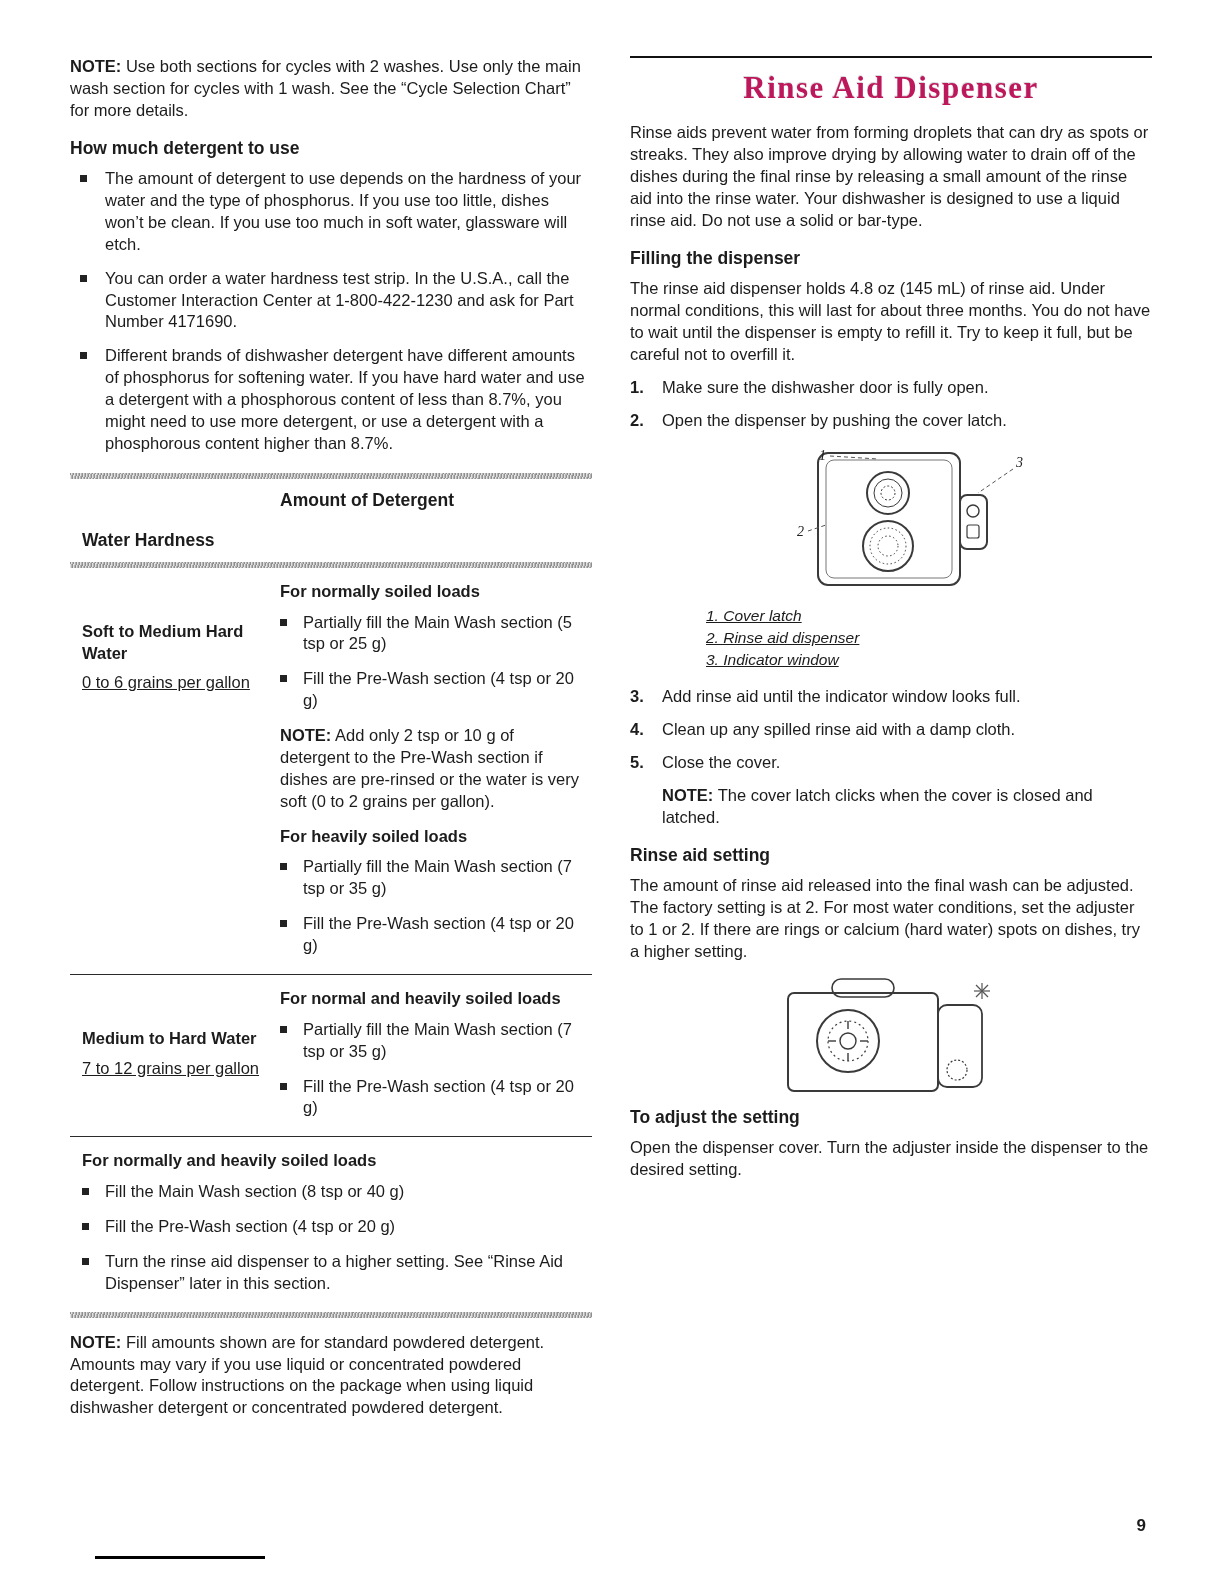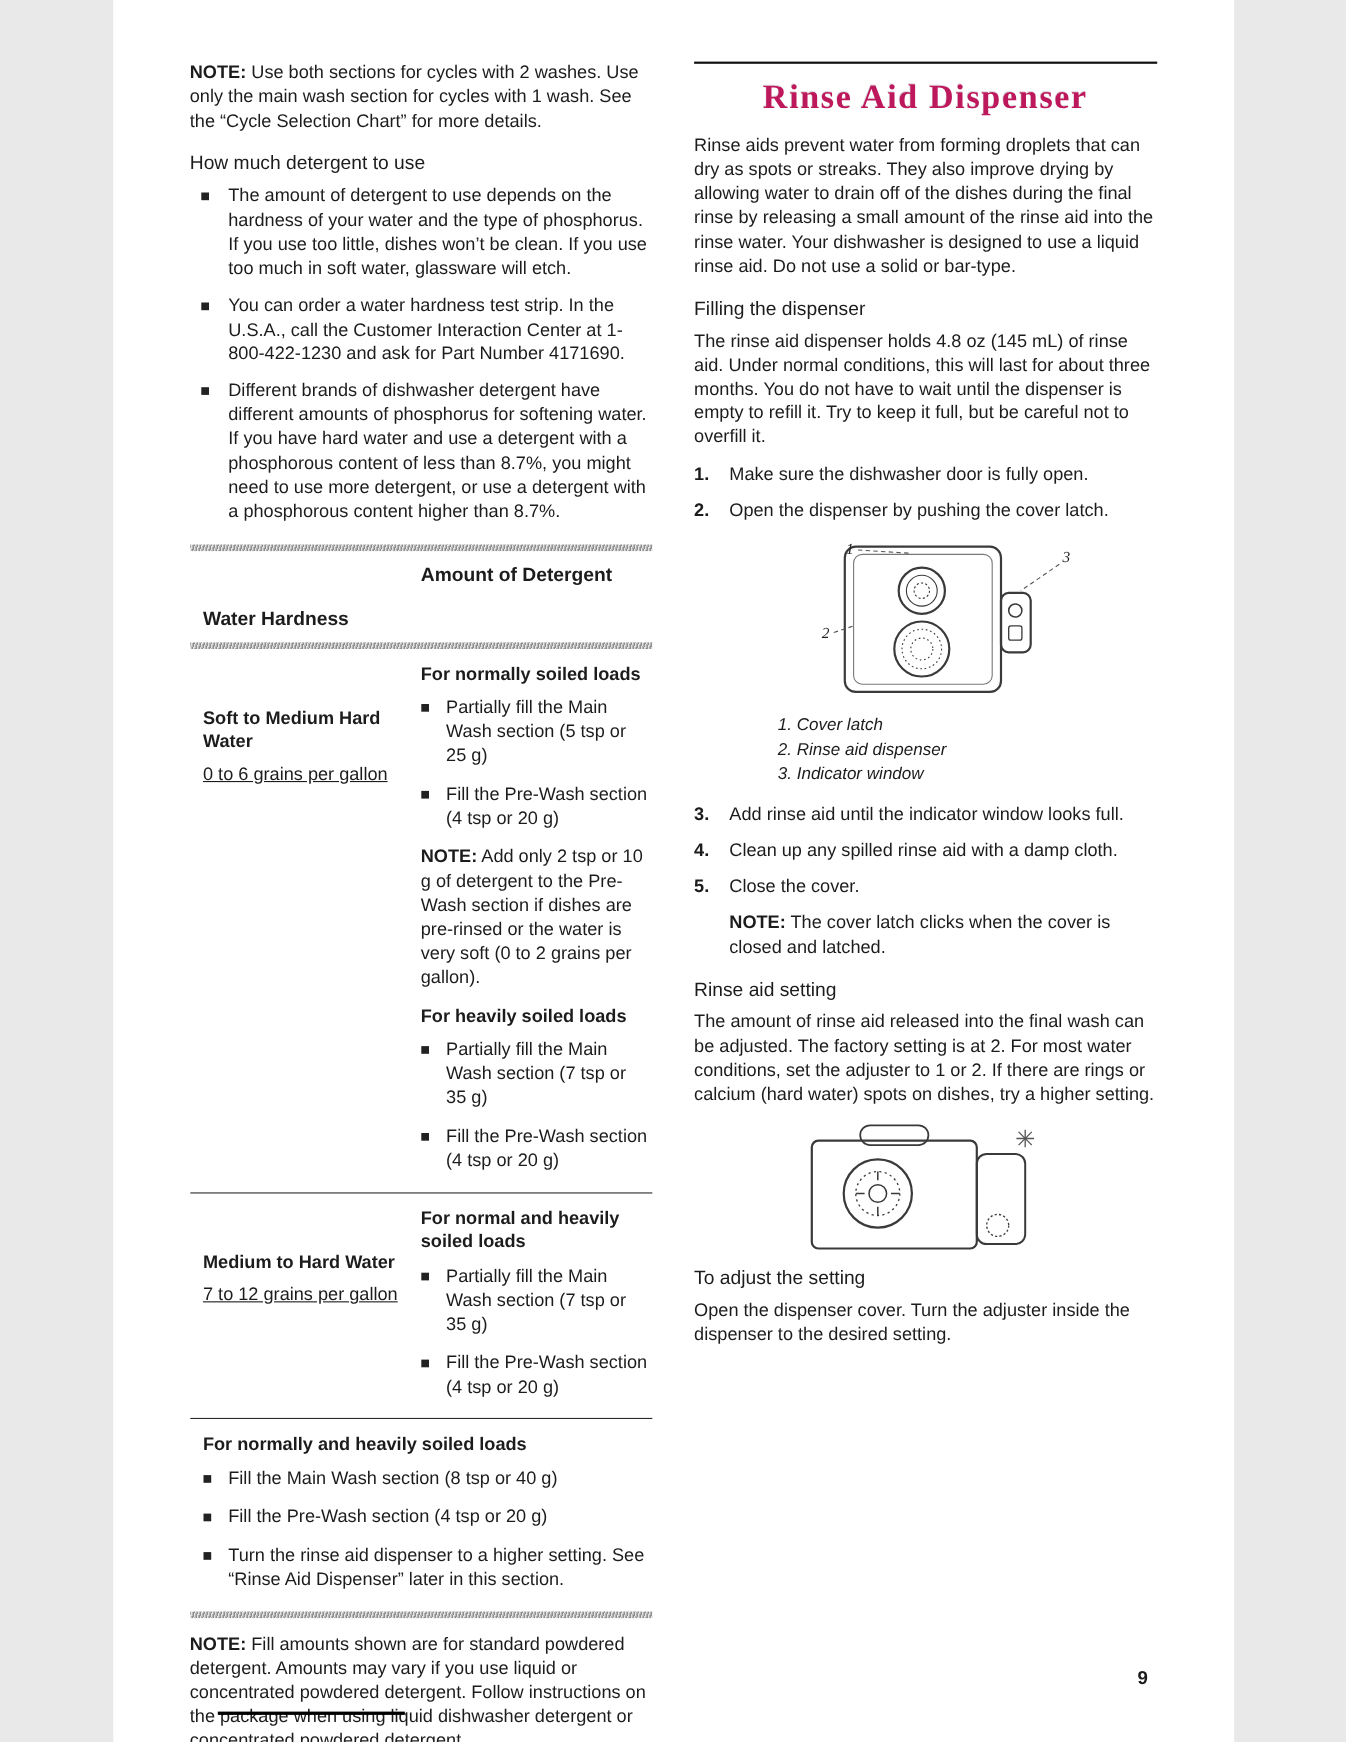--- a/index.html
+++ b/index.html
@@ -1,31 +1,31 @@
 <!DOCTYPE html>
 <html><head>
 <meta charset="utf-8">
 <style>
   * { box-sizing: border-box; margin: 0; padding: 0; }
   html, body { background: #e9e9e9; }
   .page {
     position: relative;
-    width: 1019px; height: 1584px;
+    width: 1224px; height: 1584px;
     margin: 0 auto;
     background: #ffffff;
     font-family: "Liberation Sans", sans-serif;
     color: #1c1c1c;
     overflow: hidden;
   }
   .cols { display: flex; padding: 56px 70px 0 70px; gap: 38px; }
   .col { width: 522px; }
 
   .body { font-size: 16.5px; line-height: 1.33; margin-bottom: 12px; }
   .bold { font-weight: bold; }
-  h3.subhead { font-size: 17.5px; font-weight: normal; margin: 16px 0 9px; }
+  h3.subhead { font-size: 17.5px; font-weight: bold; margin: 16px 0 9px; }
 
   .bullet { display: flex; margin: 0 0 12px; padding-left: 10px; }
   .bullet .sq {
     flex: 0 0 auto; width: 7px; height: 7px; background: #222;
     margin: 7px 18px 0 0;
   }
   .bullet .btxt { flex: 1; font-size: 16.5px; line-height: 1.33; }
 
   
   .tbl { margin-top: 18px; }
@@ -54,21 +54,21 @@
     color: #be185d; letter-spacing: 1.5px;
     text-align: center; margin: 4px 0 16px;
     text-shadow: 0.6px 0.6px 0 #fff, -0.6px -0.6px 0 #d9d9d9;
   }
   .step { display: flex; margin-bottom: 11px; }
   .step-num { flex: 0 0 32px; font-weight: bold; font-size: 16.5px; line-height: 1.33; }
   .step-text { flex: 1; font-size: 16.5px; line-height: 1.33; }
   .note-indent { margin-left: 32px; }
   .figure { text-align: center; margin: 6px 0 10px; }
   .figure svg { display: block; margin: 0 auto; }
-  .fig-caps { margin: 2px 0 16px 76px; }
+  .fig-caps { margin: 2px 0 16px 76px; text-decoration: underline; }
   .fig-caps div { font-style: italic; font-size: 15.5px; line-height: 1.4; }
 
   .page-number { position: absolute; right: 78px; bottom: 48px; font-size: 17px; font-weight: bold; }
   .footer-mark { position: absolute; left: 95px; top: 1556px; width: 170px; height: 3px; background: #000; }
 </style>
 </head>
 <body>
 
 <div class="page">
   <div class="cols">

